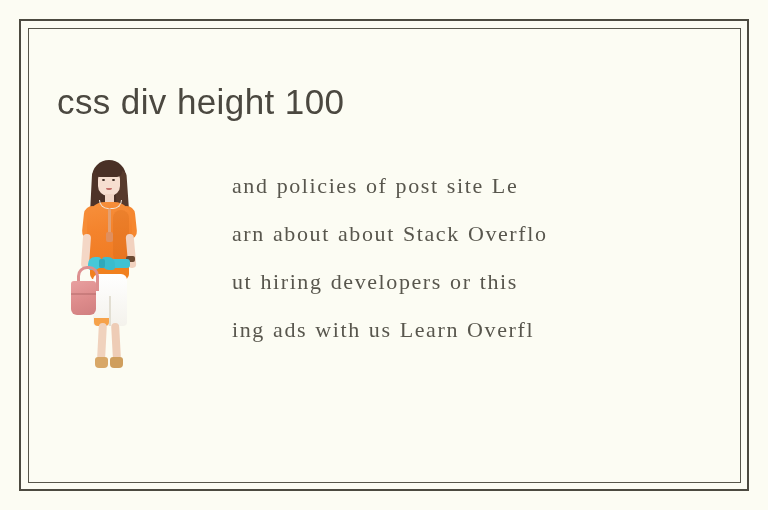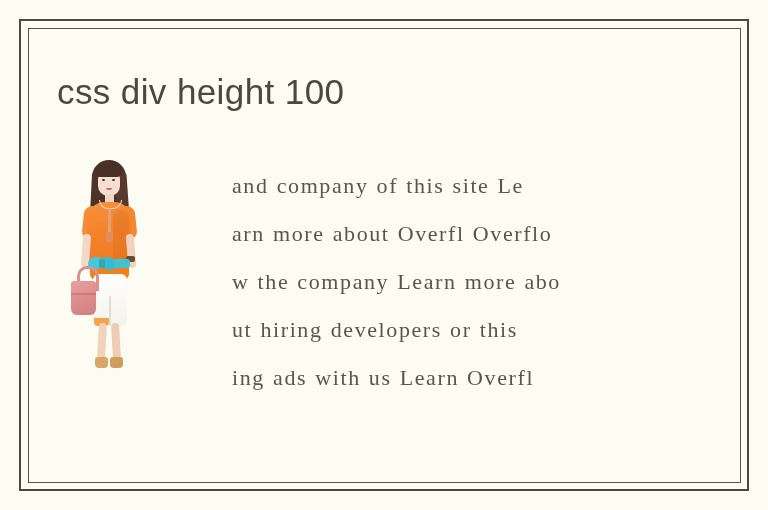--- a/index.html
+++ b/index.html
@@ -38,21 +38,21 @@
     width: 713px;
     height: 455px;
     border: 1px solid #57554a;
     box-sizing: border-box;
   }
 
   
   .title {
     position: absolute;
     left: 57px;
-    top: 72px;
+    top: 82px;
     font-family: "Liberation Sans", sans-serif;
     font-size: 35px;
     font-weight: 400;
     letter-spacing: 0.4px;
     color: #4b4840;
     white-space: nowrap;
   }
 
   
   .content {
@@ -456,21 +456,20 @@
         <div class="leg-r"></div>
         <div class="shoe-l"></div>
         <div class="shoe-r"></div>
         <div class="bag-strap"></div>
         <div class="bag"></div>
         <div class="bag-seam"></div>
       </div>
     </div>
 
     <div class="body-text">
-      <div>and company of this site Le</div>
-      <div>arn more about Overfl Overflo</div>
-      <div>w the company Learn more abo</div>
+      <div>and policies of post site Le</div>
+      <div>arn about about Stack Overflo</div>
       <div>ut hiring developers or this</div>
       <div>ing ads with us Learn Overfl</div>
     </div>
 
   </div>
 </div>
 
 </body></html>

